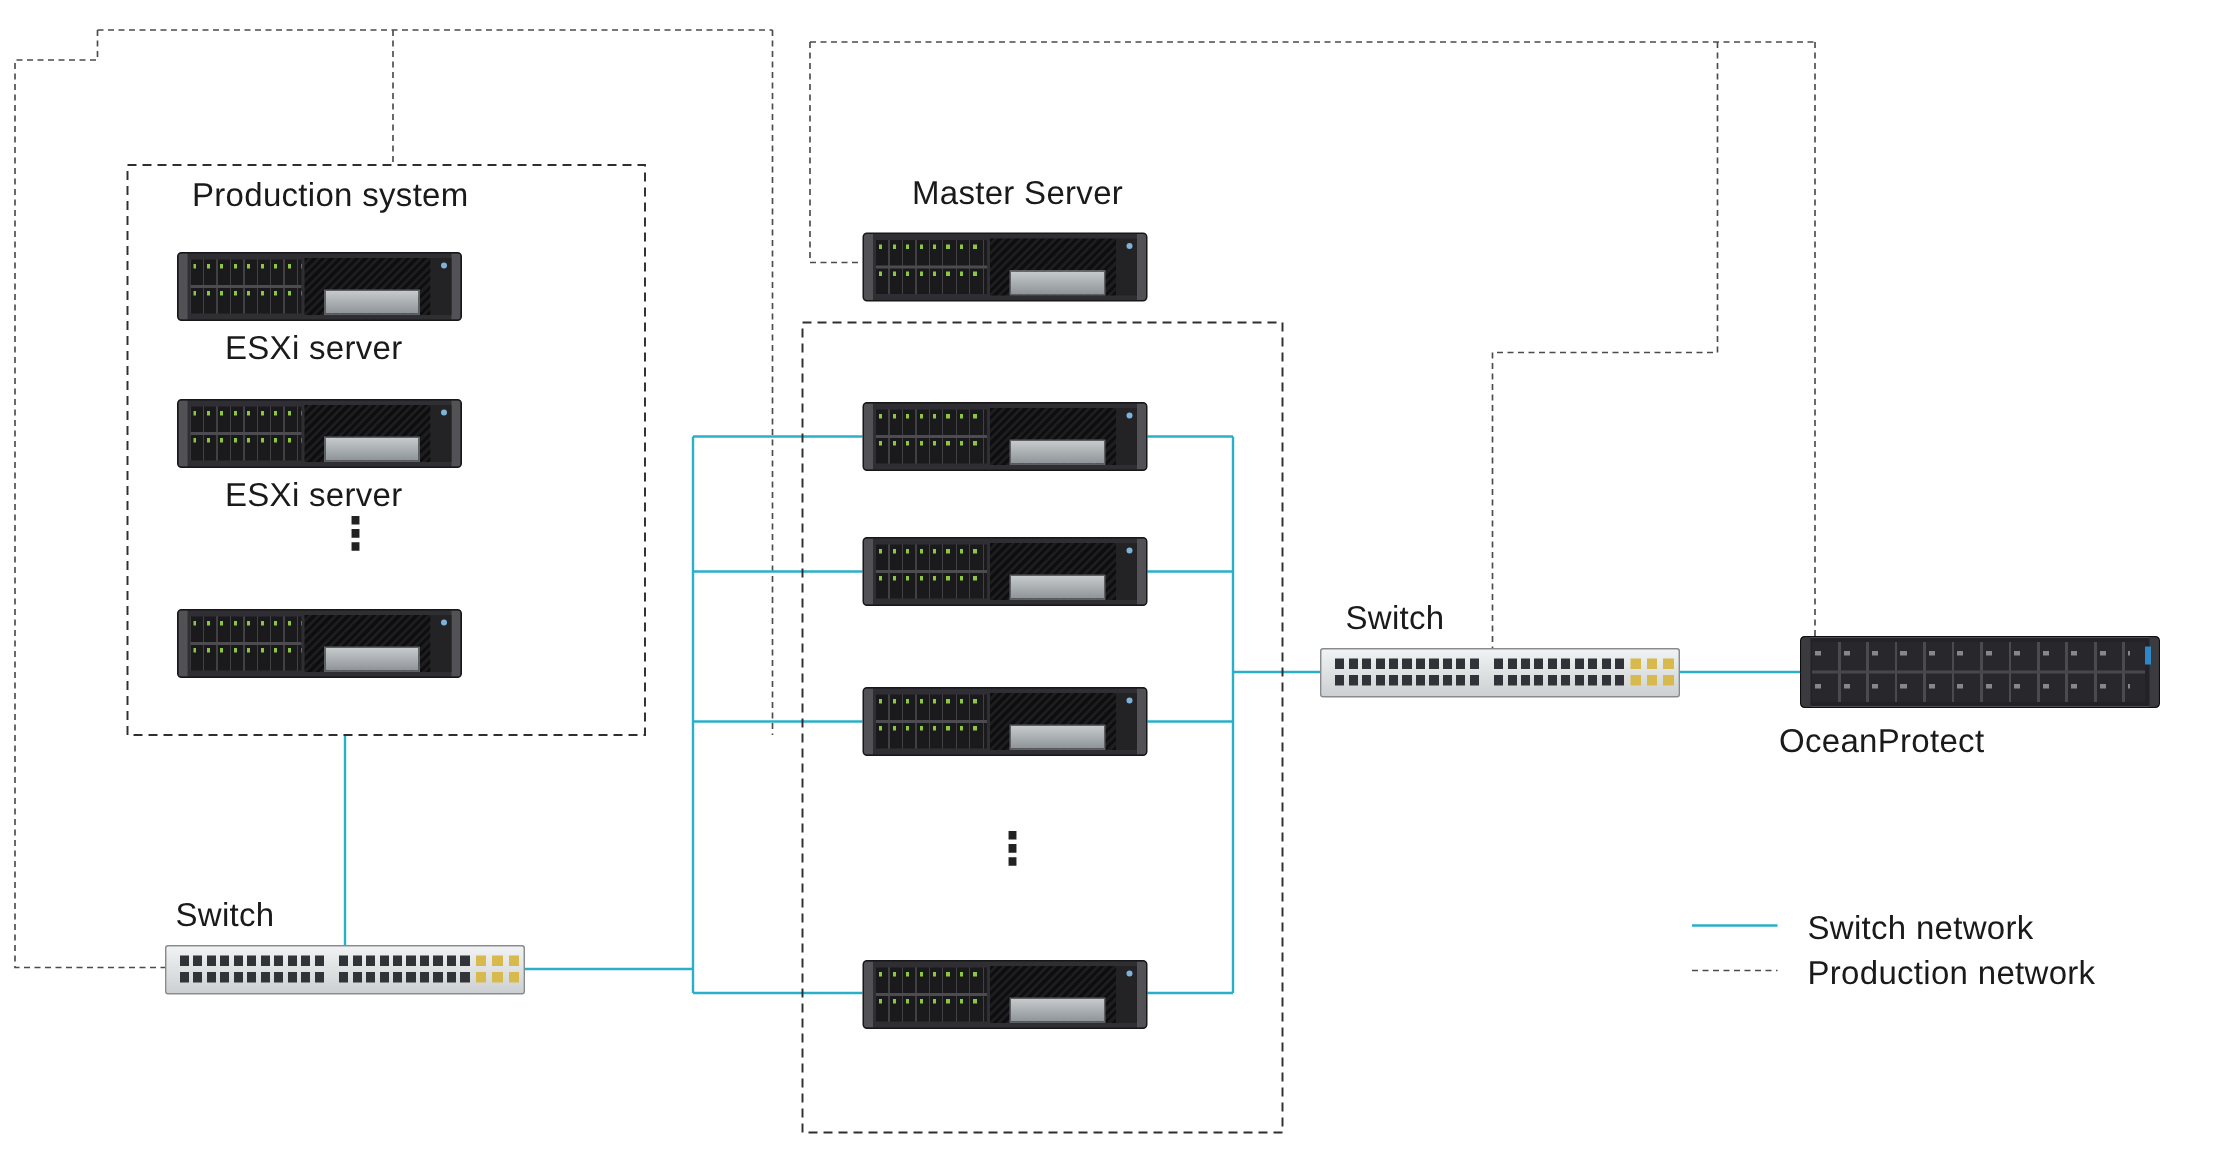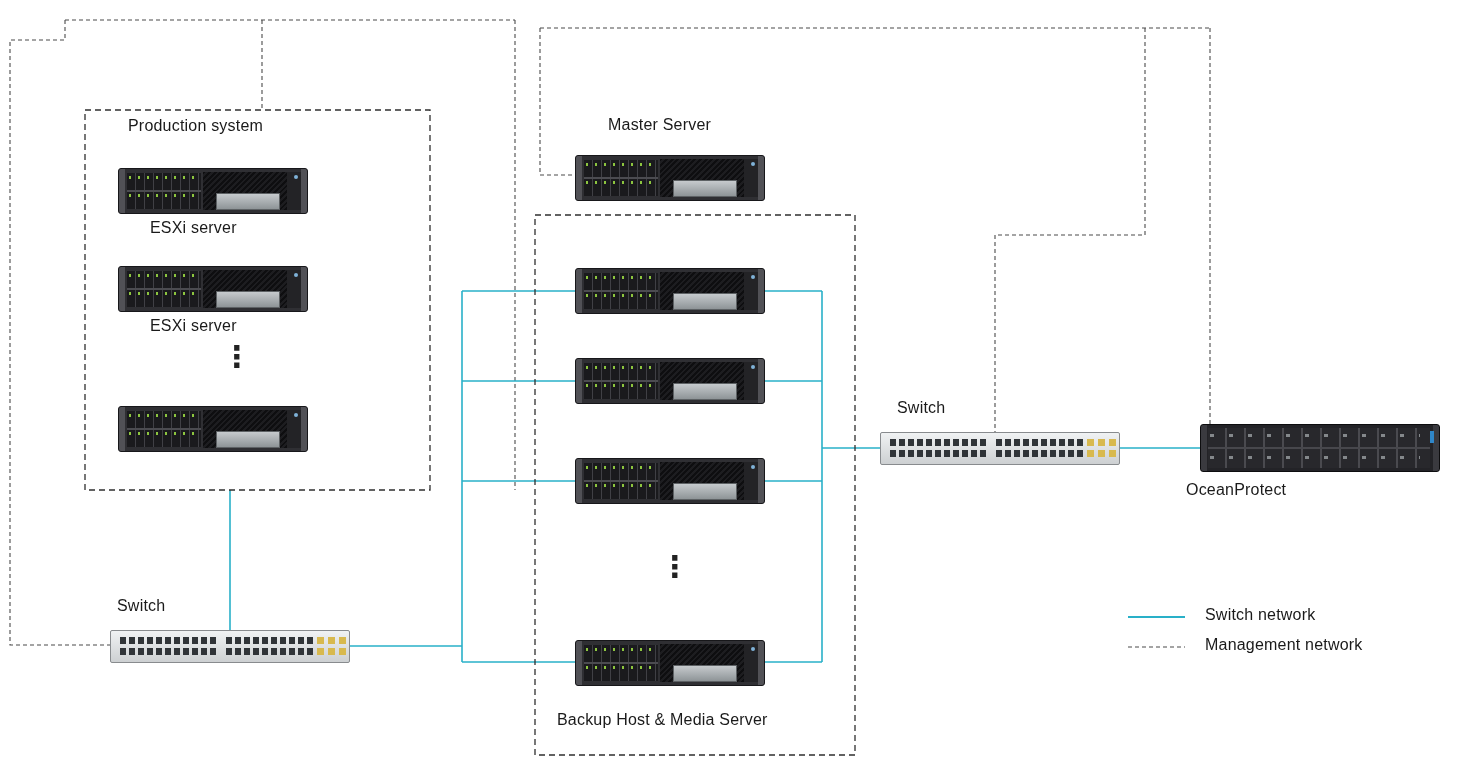--- a/index.html
+++ b/index.html
@@ -12,21 +12,21 @@
   }
   .wires{position:absolute;left:0;top:0;}
   .mgmt path{stroke:var(--mgmt-color,#4b4b4b);stroke-width:1.1;fill:none;stroke-dasharray:4 3;}
   .bkp path{stroke:var(--backup-color,#29b0c8);stroke-width:1.6;fill:none;}
   .boxes rect{stroke:#2f2f2f;stroke-width:1.3;fill:none;stroke-dasharray:6 4;}
   .legend-lines .bkp-line{stroke:var(--backup-color,#29b0c8);stroke-width:1.8;fill:none;}
   .legend-lines .mgmt-line{stroke:var(--mgmt-color,#4b4b4b);stroke-width:1.1;fill:none;stroke-dasharray:4 3;}
 
   .lbl{
     position:absolute;
-    font-size:16px;
+    font-size:22px;
     color:#1a1a1a;
     white-space:nowrap;
     letter-spacing:0.2px;
   }
   .vdots{
     position:absolute;
     font-family:"DejaVu Sans", sans-serif;
     font-size:30px;
     font-weight:bold;
     color:#222;
@@ -185,23 +185,22 @@
   <div class="storage" style="left:1200px;top:424px"></div>
 
   <div class="lbl" style="left:128px;top:117px">Production system</div>
   <div class="lbl" style="left:150px;top:219px">ESXi server</div>
   <div class="lbl" style="left:150px;top:317px">ESXi server</div>
   <div class="vdots" style="left:222px;top:342px">⋮</div>
 
   <div class="lbl" style="left:608px;top:116px">Master Server</div>
 
   <div class="vdots" style="left:660px;top:552px">⋮</div>
-  <div class="lbl" style="left:557px;top:711px">Backup Host &amp; Media Server</div>
 
   <div class="lbl" style="left:117px;top:597px">Switch</div>
   <div class="lbl" style="left:897px;top:399px">Switch</div>
 
   <div class="lbl" style="left:1186px;top:481px">OceanProtect</div>
 
   <div class="lbl" style="left:1205px;top:606px">Switch network</div>
-  <div class="lbl" style="left:1205px;top:636px">Management network</div>
+  <div class="lbl" style="left:1205px;top:636px">Production network</div>
 
 </div>
 
 </body></html>

